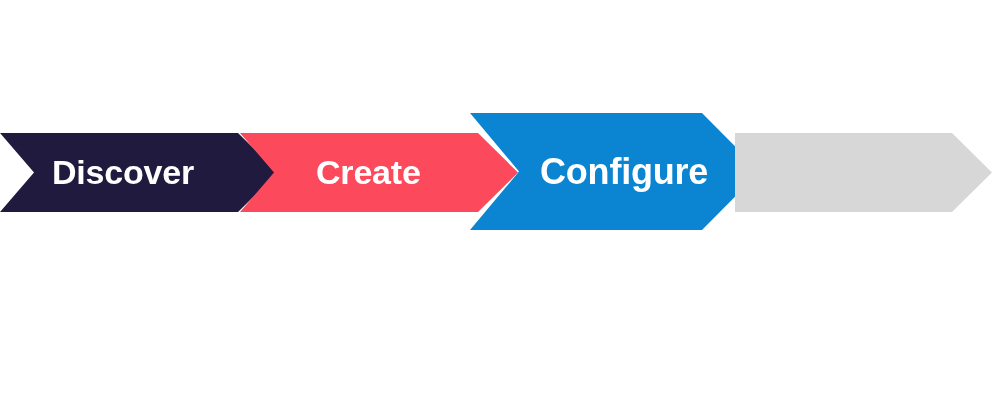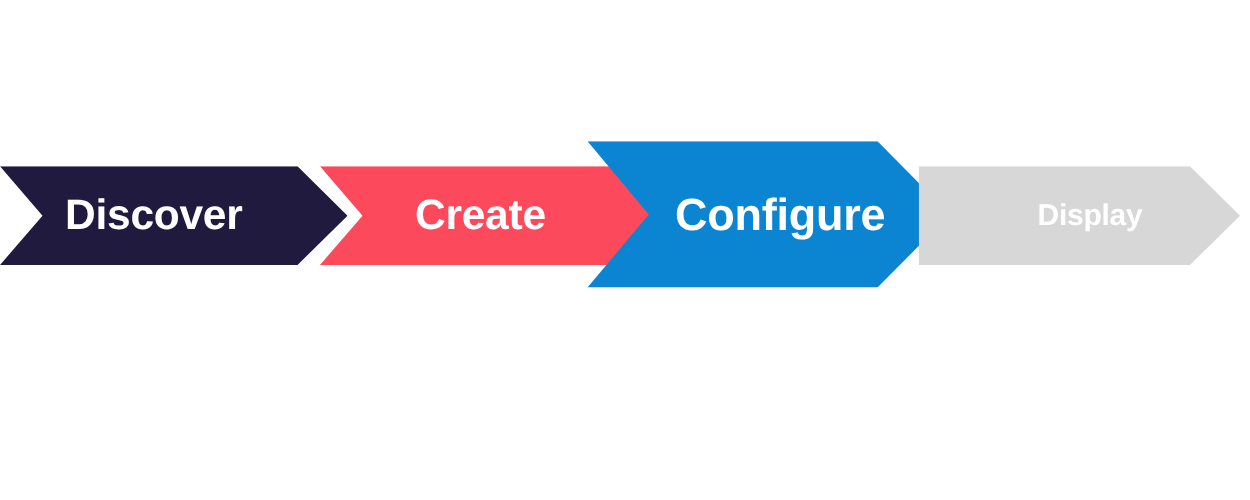--- a/index.html
+++ b/index.html
@@ -43,21 +43,21 @@
     top: 133px;
     width: 278px;
     height: 79px;
   }
   .step-discover .chevron-label {
     font-size: 34px;
     margin-left: 52px;
   }
   
   .step-create {
-    left: 256px;
+    left: 240px;
     top: 133px;
     width: 278px;
     height: 79px;
   }
   .step-create .chevron-label {
     font-size: 34px;
     margin-left: 76px;
   }
   
   .step-configure {
@@ -106,16 +106,15 @@
     <svg class="chevron-shape" viewBox="0 0 290 117" preserveAspectRatio="none">
       <path d="M0,0 L232,0 L290,58.5 L232,117 L0,117 L49,58.5 Z" fill="#0B85D1"></path>
     </svg>
     <span class="chevron-label">Configure</span>
   </div>
 
   <div class="chevron step-display">
     <svg class="chevron-shape" viewBox="0 0 257 79" preserveAspectRatio="none">
       <path d="M0,0 L217,0 L257,39.5 L217,79 L0,79 Z" fill="#D7D7D7"></path>
     </svg>
-    <span class="chevron-label">Display</span>
   </div>
 
 </div>
 
 </body></html>

